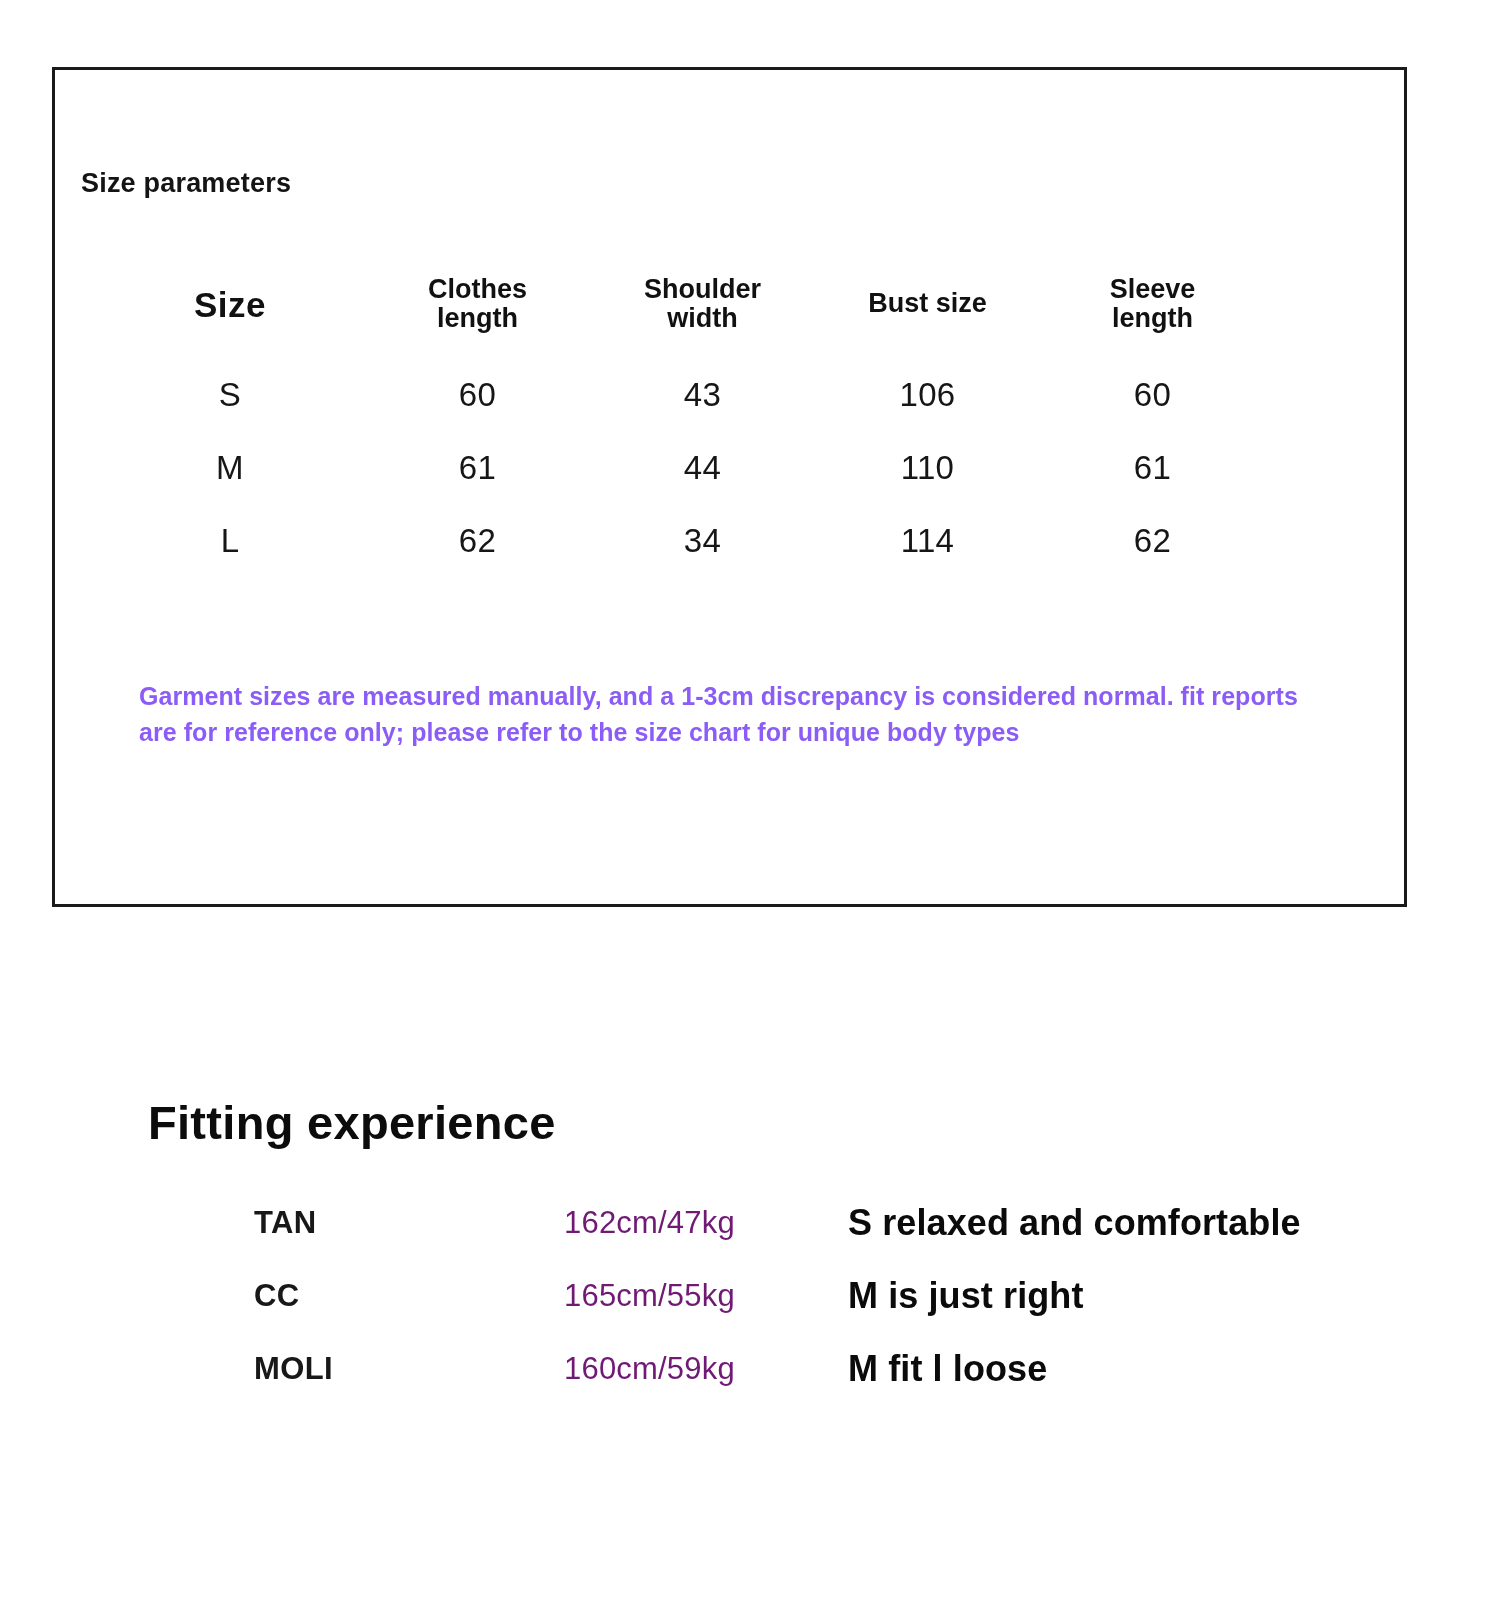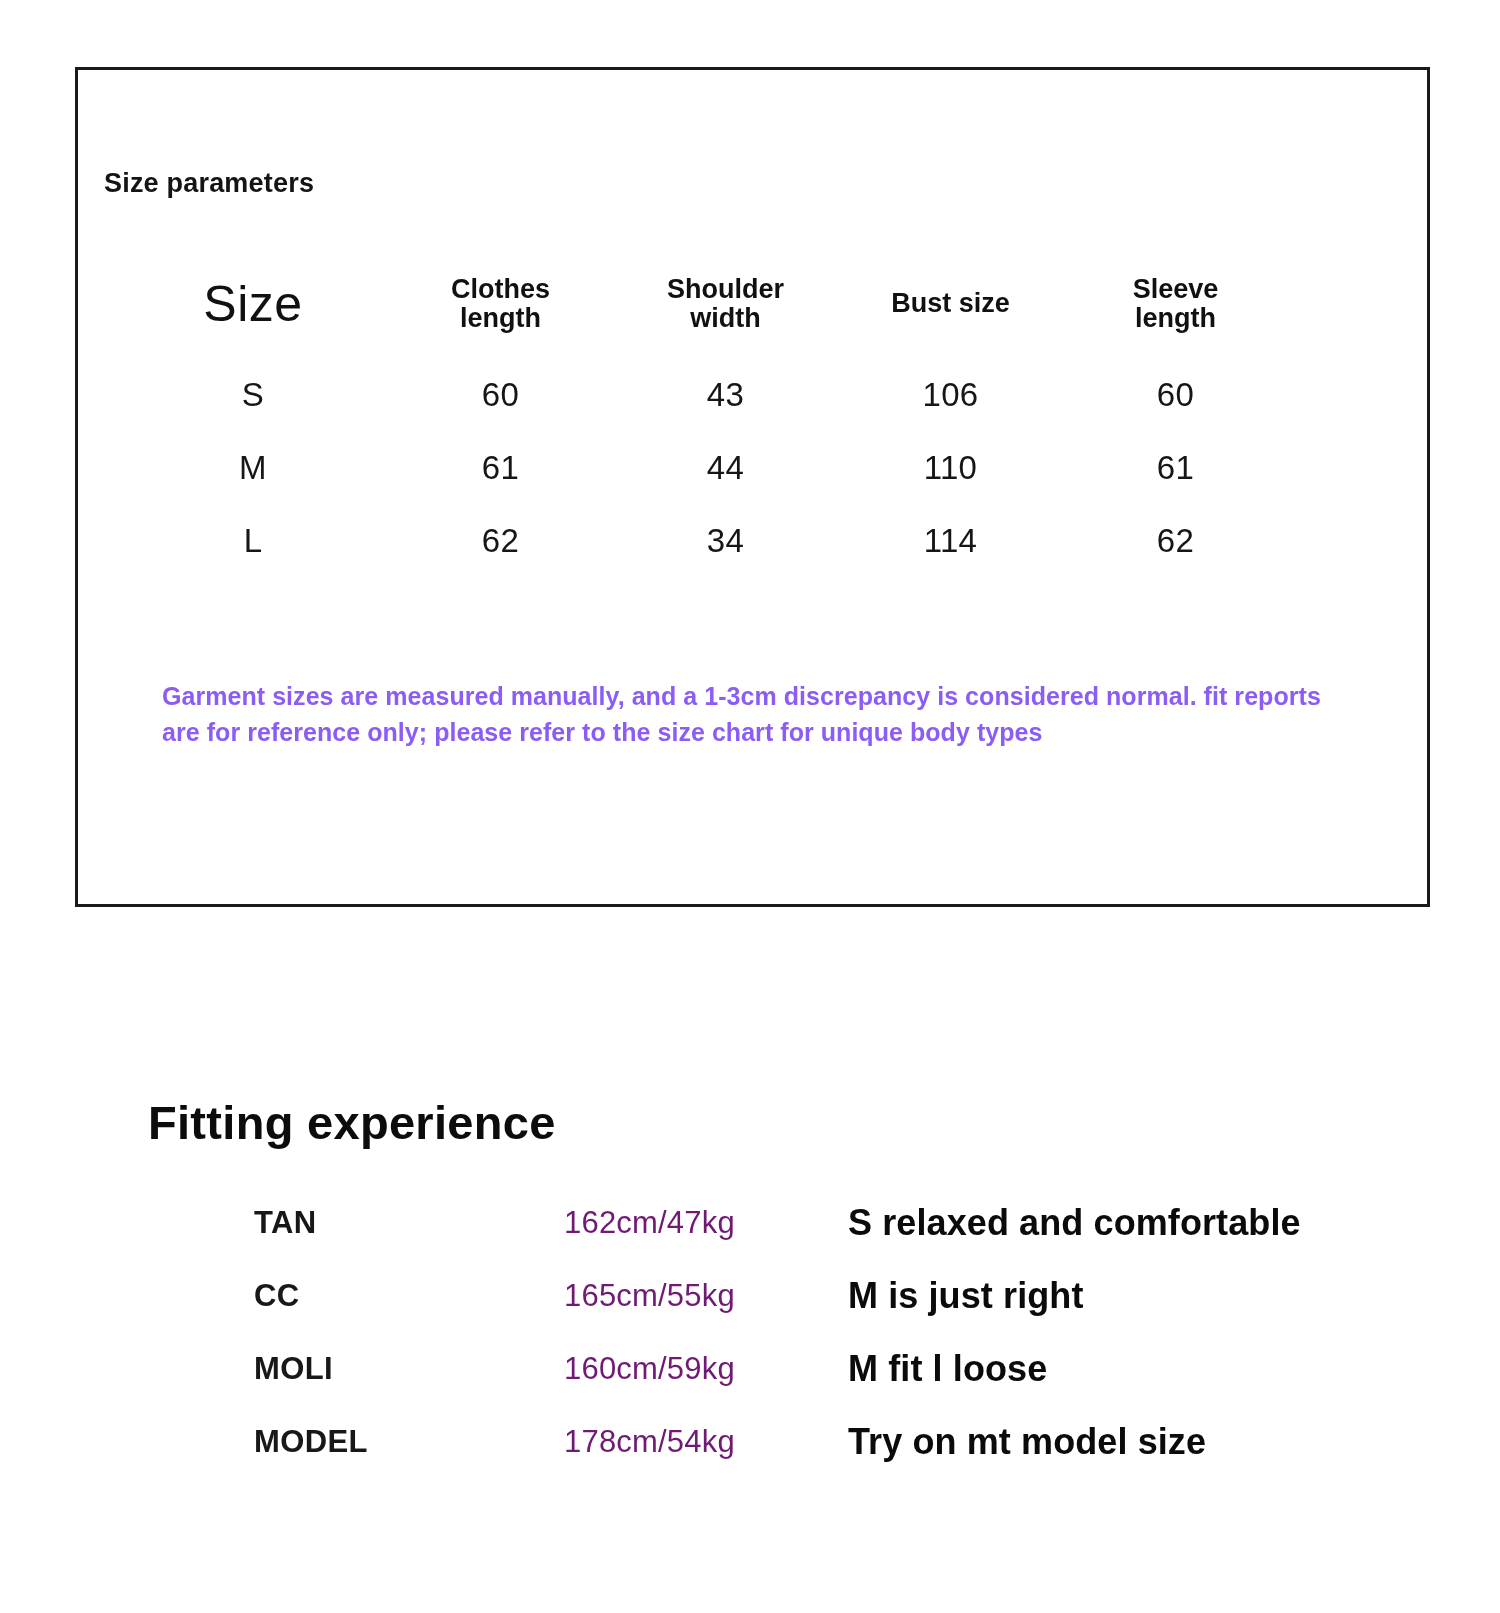--- a/index.html
+++ b/index.html
@@ -12,21 +12,21 @@
     height: 1613px;
     position: relative;
     font-family: "Liberation Sans", "DejaVu Sans", sans-serif;
     color: #000000;
     overflow: hidden;
   }
 
   
   .size-panel {
     position: absolute;
-    left: 75px;
+    left: 52px;
     top: 67px;
     width: 1355px;
     height: 840px;
     border: 3px solid #1a1a1a;
     box-sizing: border-box;
     background: #ffffff;
   }
 
   .panel-title {
     position: absolute;
@@ -65,22 +65,22 @@
   .col-d      { width: 225px; }
 
   .size-table thead th {
     height: 92px;
     font-weight: 700;
     font-size: 27px;
     line-height: 1.08;
     color: #111111;
   }
   .size-table thead th.h-size {
-    font-weight: 400;
-    font-size: 50px;
+    font-weight: 700;
+    font-size: 35px;
     line-height: 1;
     letter-spacing: 0.5px;
   }
   .hdr-two {
     display: block;
     white-space: pre-line;
   }
 
   .size-table tbody td {
     height: 73px;
@@ -254,20 +254,15 @@
       <tr>
         <td class="f-name">CC</td>
         <td class="f-meas">165cm/55kg</td>
         <td class="f-note">M is just right</td>
       </tr>
       <tr>
         <td class="f-name">MOLI</td>
         <td class="f-meas">160cm/59kg</td>
         <td class="f-note">M fit l loose</td>
       </tr>
-      <tr>
-        <td class="f-name">MODEL</td>
-        <td class="f-meas">178cm/54kg</td>
-        <td class="f-note">Try on mt model size</td>
-      </tr>
     </tbody>
   </table>
 </div>
 
 </body></html>

